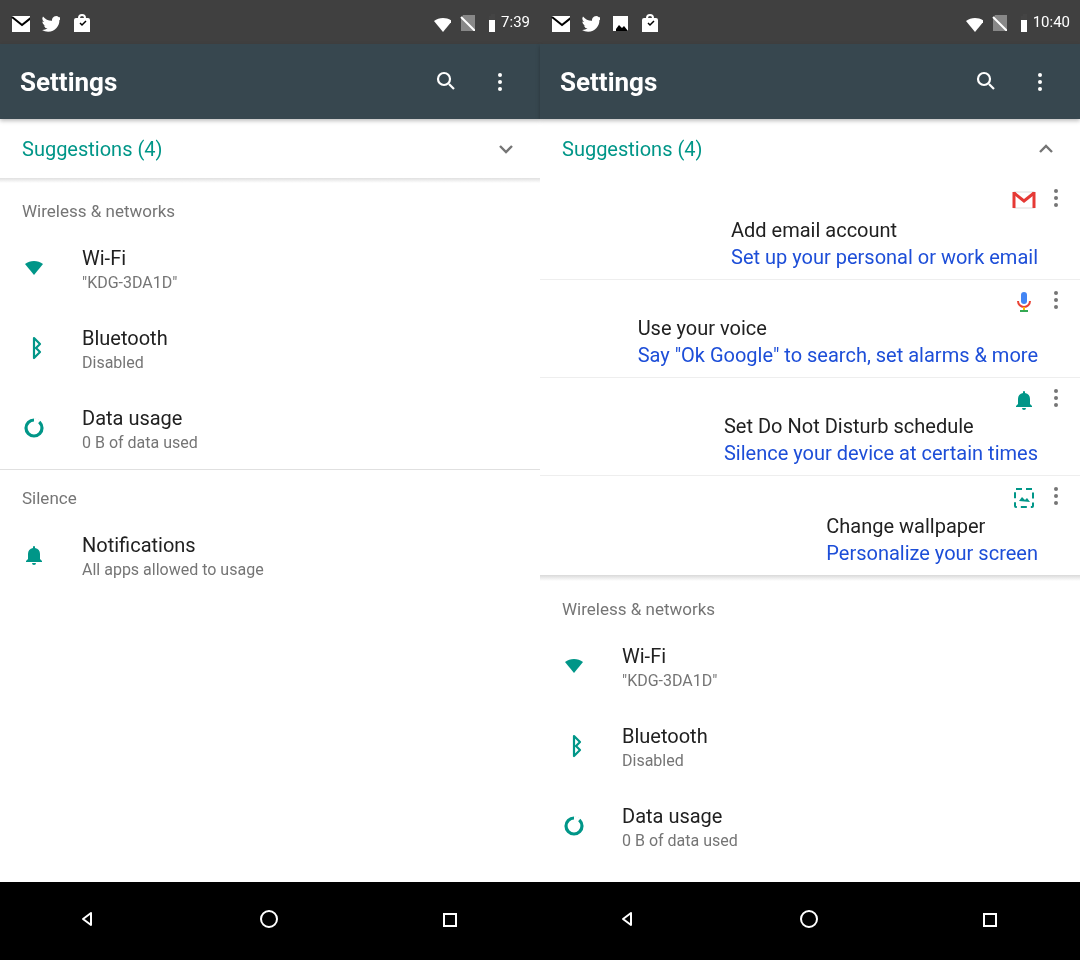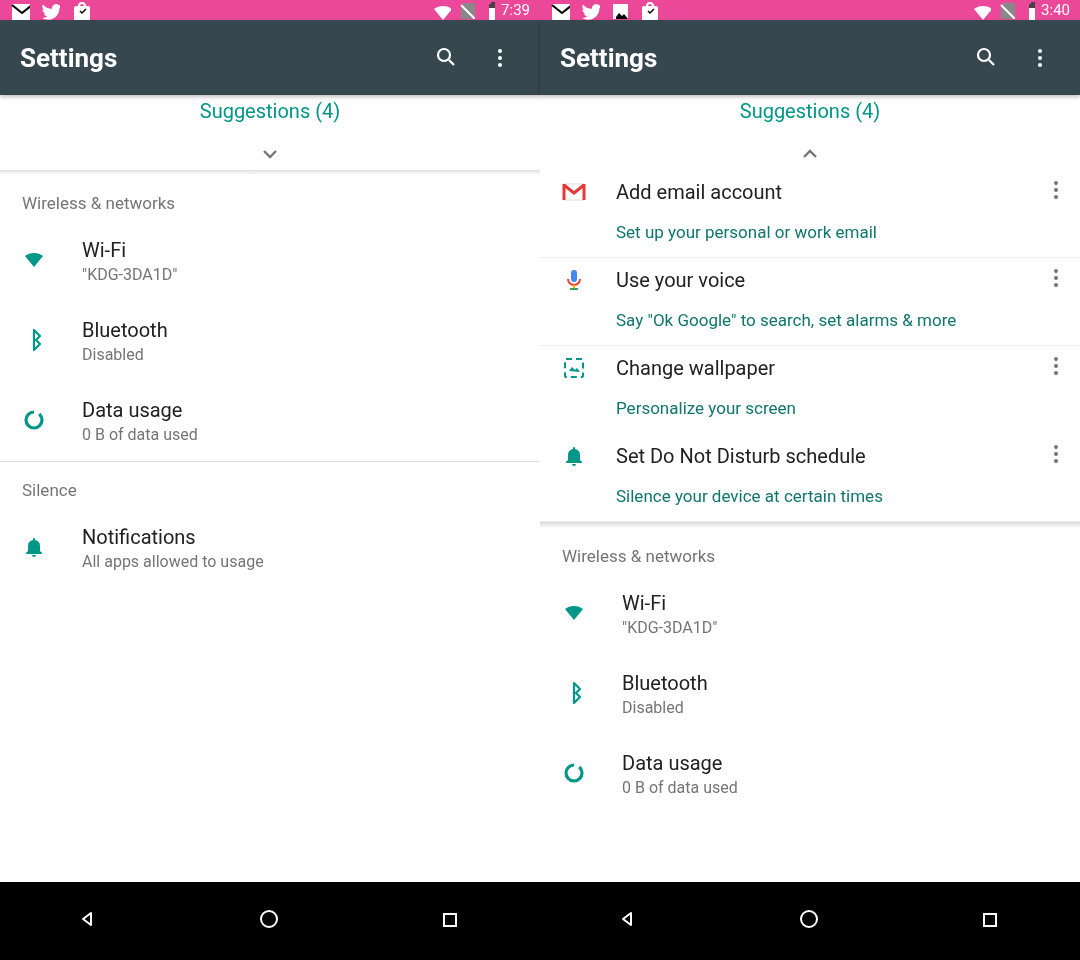--- a/index.html
+++ b/index.html
@@ -1,38 +1,38 @@
 <!DOCTYPE html>
 <html><head>
 <meta charset="utf-8">
 <style>
   * { margin:0; padding:0; box-sizing:border-box; font-family: Roboto, "Helvetica Neue", Arial, sans-serif; }
   body { background:#fff; width:1080px; height:960px; overflow:hidden; display:flex; }
   .phone { width:540px; height:960px; display:flex; flex-direction:column; background:#fff; position:relative; }
-  .status-bar { height:20px; background:#ec4899; color:#fff; display:flex; align-items:center; justify-content:space-between; padding:0 10px; font-size:15px; }
+  .status-bar { height:44px; background:#404040; color:#fff; display:flex; align-items:center; justify-content:space-between; padding:0 10px; font-size:15px; }
   .status-left, .status-right { display:flex; align-items:center; gap:10px; }
   .status-right { gap:6px; }
   .app-bar { height:75px; background:#37474f; color:#fff; display:flex; align-items:center; padding:0 20px; box-shadow:0 2px 4px rgba(0,0,0,0.25); position:relative; z-index:2; }
   .app-title { font-size:26px; font-weight:700; flex:1; }
   .app-actions { display:flex; align-items:center; gap:28px; margin-right:8px; }
   .content { flex:1; overflow:hidden; background:#fff; }
-  .sugg-row { height:75px; display:flex; align-items:center; padding:4px 22px; color:#009688; font-size:20px; justify-content:space-between;flex-direction:column; }
+  .sugg-row { height:59px; display:flex; align-items:center; padding:4px 22px; color:#009688; font-size:20px; justify-content:space-between; }
   .sugg-shadow { height:5px; background:linear-gradient(#e0e0e0, rgba(224,224,224,0)); }
   .sec-header { color:#757575; font-size:17px; font-weight:400; padding:18px 22px 8px; }
   .item { display:flex; align-items:center; min-height:80px; padding:12px 22px 12px 22px; }
   .item .ic { width:60px; display:flex; justify-content:flex-start; color:#009688; }
   .item .texts { flex:1; }
   .item .title { font-size:20px; color:#212121; }
   .item .sub { font-size:16px; color:#757575; margin-top:3px; }
   .divider { height:1px; background:#e0e0e0; margin:0; }
-  .sugg-item { display:flex; align-items:flex-start; min-height:88px; padding:10px 14px 10px 22px; border-bottom:1px solid #eee; position:relative; }
+  .sugg-item { display:flex; align-items:flex-end; min-height:88px; padding:10px 14px 10px 22px; border-bottom:1px solid #eee; position:relative;flex-direction:column; }
   .sugg-item .ic { width:54px; display:flex; justify-content:flex-start; }
   .sugg-item .texts { flex:1; padding-right:28px; }
   .sugg-item .title { font-size:20px; color:#212121; }
-  .sugg-item .sub { font-size:17px; color:#0f766e; margin-top:18px; }
+  .sugg-item .sub { font-size:20px; color:#1d4ed8; margin-top:3px; }
   .sugg-item .more { position:absolute; top:8px; right:14px; color:#757575; }
   .sugg-bottom-shadow { height:6px; background:linear-gradient(#d9d9d9, rgba(217,217,217,0)); }
   .nav-bar { height:78px; background:#000; display:flex; align-items:center; justify-content:space-around; }
   svg { display:block; }
   .teal { fill:#009688; color:#009688; }
   .grey { color:#757575; }
 </style>
 </head>
 <body>
 
@@ -263,21 +263,21 @@
     <div class="status-right">
       <svg width="20" height="20" fill="#fff">
           <use href="#i-wifi"></use>
         </svg>
       <svg width="18" height="18">
           <use href="#i-nosim"></use>
         </svg>
       <svg width="14" height="20">
           <use href="#i-batt"></use>
         </svg>
-      <span>3:40</span>
+      <span>10:40</span>
     </div>
   </div>
 
   <div class="app-bar">
     <div class="app-title">Settings</div>
     <div class="app-actions">
       <svg width="26" height="26" style="color:#fff">
           <use href="#i-search"></use>
         </svg>
       <svg width="24" height="24" fill="#fff">
@@ -317,44 +317,44 @@
         </div>
       <div class="texts">
         <div class="title">Use your voice</div>
         <div class="sub">Say "Ok Google" to search, set alarms &amp; more</div>
       </div>
       <svg class="more" width="22" height="22" fill="#757575">
           <use href="#i-vert"></use>
         </svg>
     </div>
 
+    <div class="sugg-item">
+      <div class="ic">
+          <svg width="26" height="26" class="teal">
+            <use href="#i-bell"></use>
+          </svg>
+        </div>
+      <div class="texts">
+        <div class="title">Set Do Not Disturb schedule</div>
+        <div class="sub">Silence your device at certain times</div>
+      </div>
+      <svg class="more" width="22" height="22" fill="#757575">
+          <use href="#i-vert"></use>
+        </svg>
+    </div>
+
     <div class="sugg-item" style="border-bottom:none">
       <div class="ic">
           <svg width="28" height="28">
             <use href="#i-wall"></use>
           </svg>
         </div>
       <div class="texts">
         <div class="title">Change wallpaper</div>
         <div class="sub">Personalize your screen</div>
-      </div>
-      <svg class="more" width="22" height="22" fill="#757575">
-          <use href="#i-vert"></use>
-        </svg>
-    </div>
-
-    <div class="sugg-item">
-      <div class="ic">
-          <svg width="26" height="26" class="teal">
-            <use href="#i-bell"></use>
-          </svg>
-        </div>
-      <div class="texts">
-        <div class="title">Set Do Not Disturb schedule</div>
-        <div class="sub">Silence your device at certain times</div>
       </div>
       <svg class="more" width="22" height="22" fill="#757575">
           <use href="#i-vert"></use>
         </svg>
     </div>
     <div class="sugg-bottom-shadow"></div>
 
     <div class="sec-header">Wireless &amp; networks</div>
 
     <div class="item">

